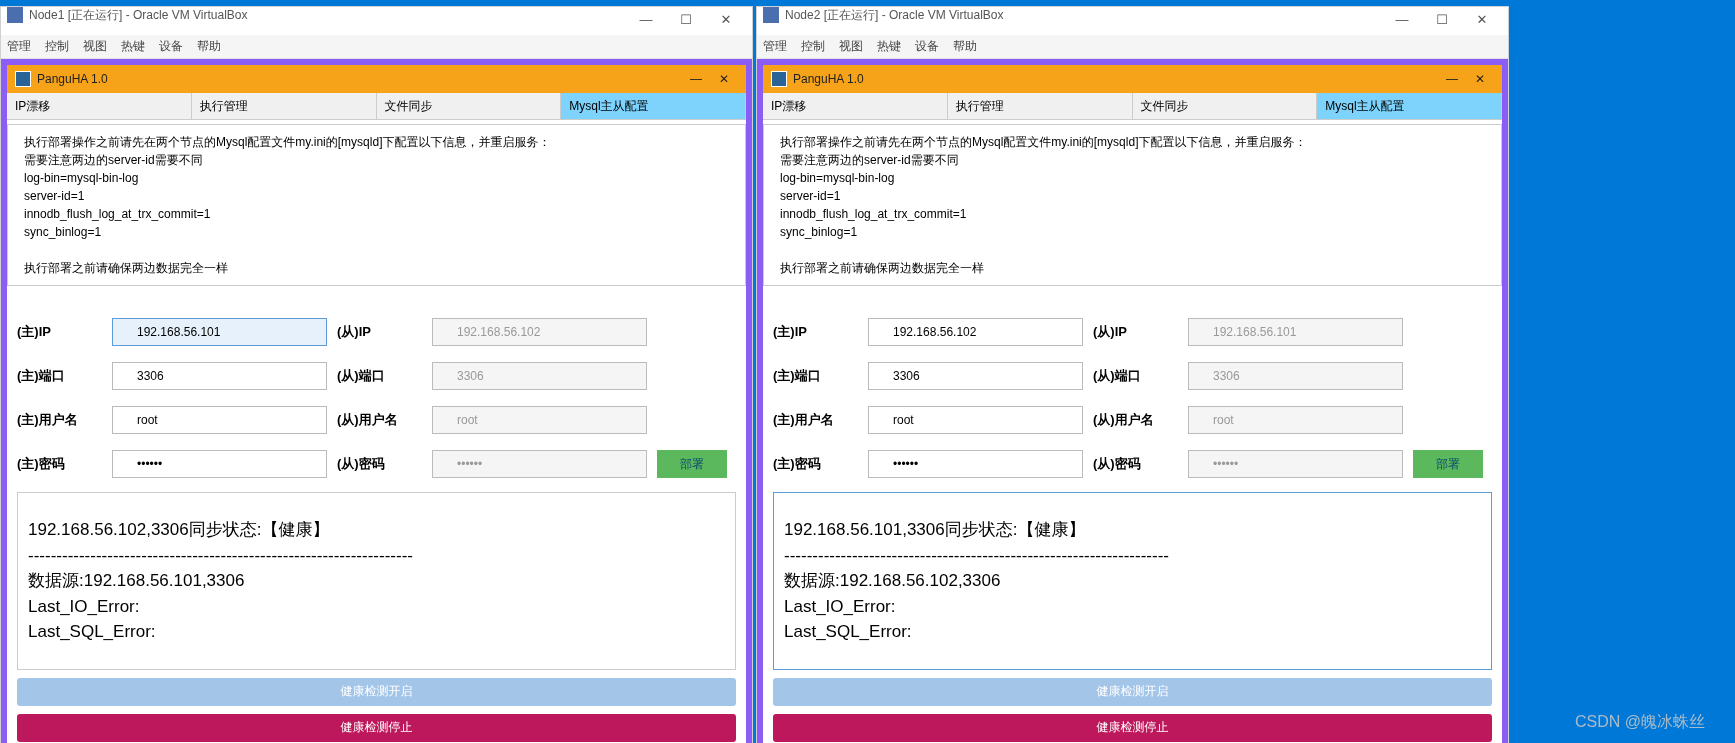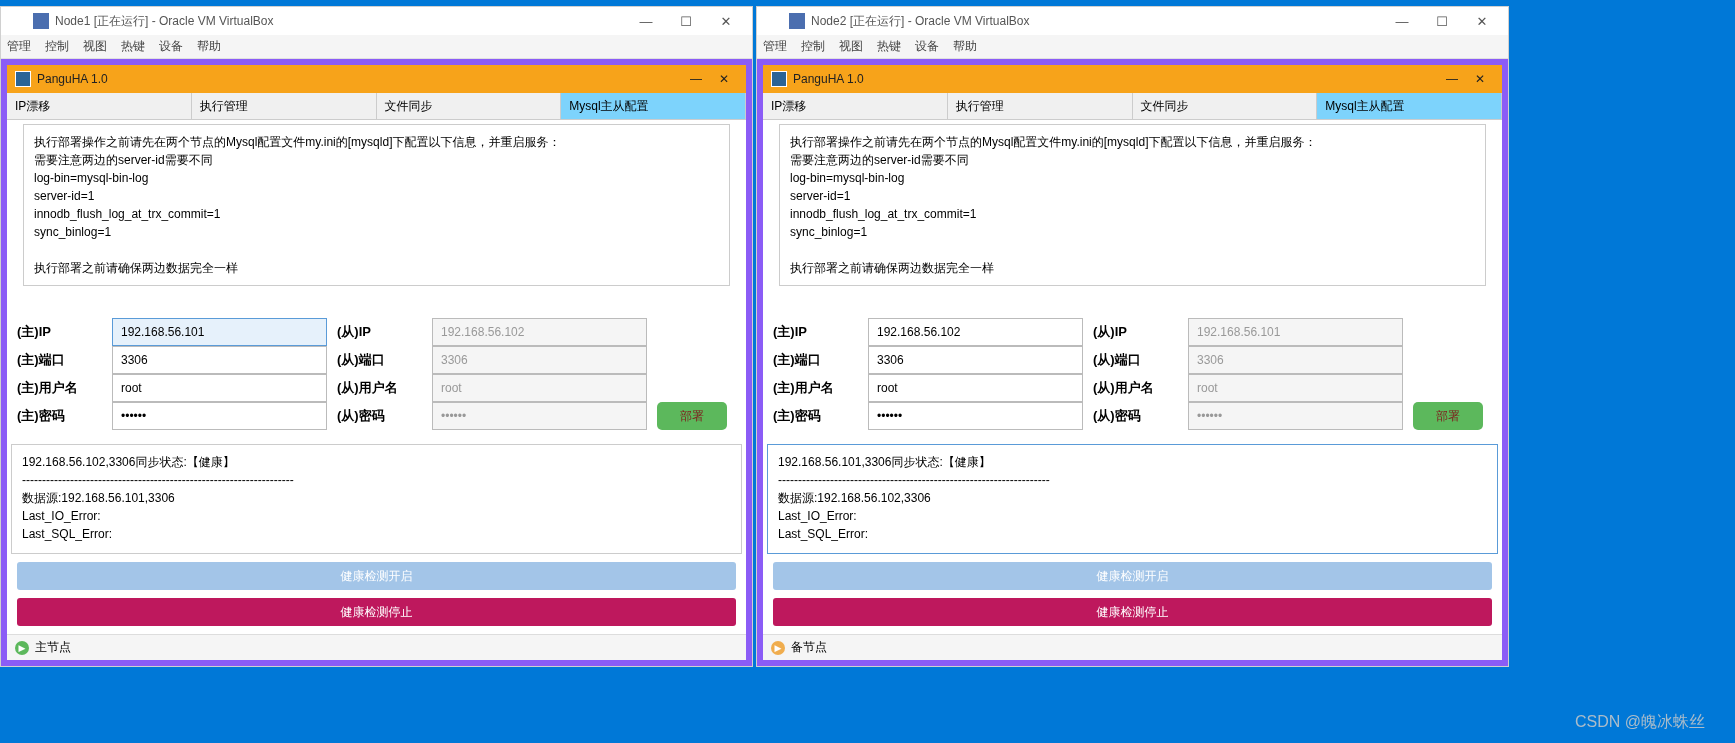--- a/index.html
+++ b/index.html
@@ -1,43 +1,43 @@
 <!DOCTYPE html>
 <html><head>
 <meta charset="utf-8">
 <style>
 * { margin: 0; padding: 0; box-sizing: border-box; font-family: "Microsoft YaHei", sans-serif; }
 body { background: #0078d7; width: 1735px; height: 743px; position: relative; overflow: hidden; }
 .vb-window { position: absolute; background: #fff; border: 1px solid #d0d0d0; width: 753px; }
 .vb-window.left { left: 0; top: 6px; }
 .vb-window.right { left: 756px; top: 6px; }
-.vb-titlebar { height: 28px; display: flex; align-items: center; padding: 0 6px; font-size: 12px; color: #555; background: #fff; margin-left: 26px; }
+.vb-titlebar { height: 28px; display: flex; align-items: flex-start; padding: 0 6px; font-size: 12px; color: #555; background: #fff; }
 .vb-titlebar .icon { width: 16px; height: 16px; background: #4b6eaf; margin-right: 6px; }
 .vb-titlebar .spacer { flex: 1; }
 .vb-ctrl { width: 40px; height: 24px; display: flex; align-items: center; justify-content: center; color: #555; font-size: 13px; cursor: pointer; }
 .vb-menu { height: 24px; display: flex; align-items: center; padding: 0 6px; gap: 14px; font-size: 12px; color: #444; background: #f5f5f5; border-bottom: 1px solid #e0e0e0; }
 .vb-menu span { cursor: pointer; }
 .inner-window { margin: 0; border: 6px solid #8b5cf6; }
 .inner-title { height: 28px; background: #f7a31a; display: flex; align-items: center; padding: 0 8px; font-size: 12px; color: #222; }
 .inner-title .icon { width: 16px; height: 16px; background: #2a6496; margin-right: 6px; border: 1px solid #fff; }
 .inner-title .spacer { flex: 1; }
 .inner-ctrl { width: 28px; height: 20px; display: flex; align-items: center; justify-content: center; color: #222; font-size: 12px; cursor: pointer; }
 .tabs { display: flex; height: 27px; border-bottom: 1px solid #ccc; }
 .tab { flex: 1; display: flex; align-items: center; padding: 0 8px; font-size: 12px; border-right: 1px solid #ccc; background: #f0f0f0; cursor: pointer; }
 .tab.active { background: #7dd3fc; }
-.info-box { margin: 4px 16px 8px; border: 1px solid #ccc; padding: 8px 10px; font-size: 12px; line-height: 1.5; min-height: 160px; }
-.form-grid { display: grid; grid-template-columns: 85px 215px 85px 215px 70px; gap: 0 10px; padding: 0 10px 10px; align-items: center; margin-top: 32px; }
+.info-box { margin: 4px 0 8px; border: 1px solid #ccc; padding: 8px 16px; font-size: 12px; line-height: 1.5; min-height: 160px; }
+.form-grid { display: grid; grid-template-columns: 85px 215px 85px 215px 70px; gap: 16px 10px; padding: 0 10px 10px; align-items: center; margin-top: 32px; }
 .form-label { font-size: 13px; font-weight: bold; }
-.form-input { height: 28px; border: 1px solid #bbb; padding: 0 8px; font-size: 12px; width: 100%; }
+.form-input { height: 28px; border: 1px solid #bbb; padding: 0 24px; font-size: 12px; width: 100%; }
 .form-input.disabled { background: #f5f5f5; color: #999; }
 .form-input.selected { border: 1px solid #5a9bd8; background: #e6f1fb; }
 .spinner { position: relative; }
 .spinner::after { content: ""; position: absolute; right: 6px; top: 50%; transform: translateY(-50%); width: 0; height: 0; }
-.deploy-btn { background: #5cb85c; color: #7f1d1d; border: none; height: 28px; padding: 0 10px; font-size: 12px; border-radius: 5px; cursor: pointer; }
-.status-box { margin: 4px 4px 8px; border: 1px solid #ccc; padding: 8px 10px; font-size: 12px; line-height: 1.5; min-height: 110px; }
+.deploy-btn { background: #5cb85c; color: #0c4a6e; border: none; height: 28px; padding: 0 10px; font-size: 12px; border-radius: 0; cursor: pointer; }
+.status-box { margin: 4px 10px 8px; border: 1px solid #ccc; padding: 24px 10px; font-size: 17px; line-height: 1.5; min-height: 110px; }
 .status-box.focused { border: 1px solid #5a9bd8; }
 .btn-row { display: flex; gap: 8px; padding: 0 10px 8px; flex-direction: column; }
 .btn { height: 28px; padding: 0 12px; font-size: 12px; border: none; border-radius: 3px; color: #fff; cursor: pointer; }
 .btn-start { background: #a3c5e8; }
 .btn-stop { background: #be185d; }
 .footer { height: 26px; display: flex; align-items: center; padding: 0 8px; font-size: 12px; background: #f5f5f5; border-top: 1px solid #ddd; }
 .footer .dot { width: 14px; height: 14px; border-radius: 50%; background: #5cb85c; margin-right: 6px; display: flex; align-items: center; justify-content: center; color: #fff; font-size: 9px; }
 .footer.backup .dot { background: #f0ad4e; }
 .watermark { position: absolute; bottom: 10px; right: 30px; font-size: 16px; color: rgba(200,200,200,0.85); }
 </style>

